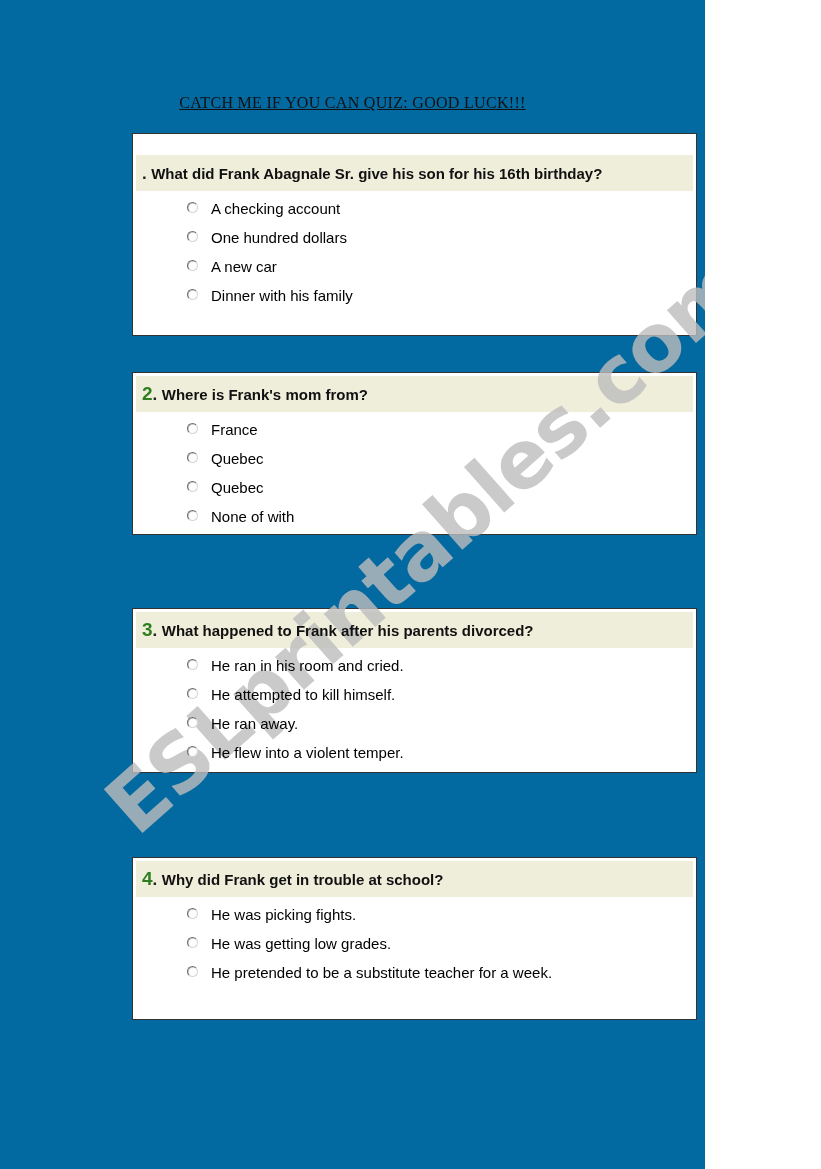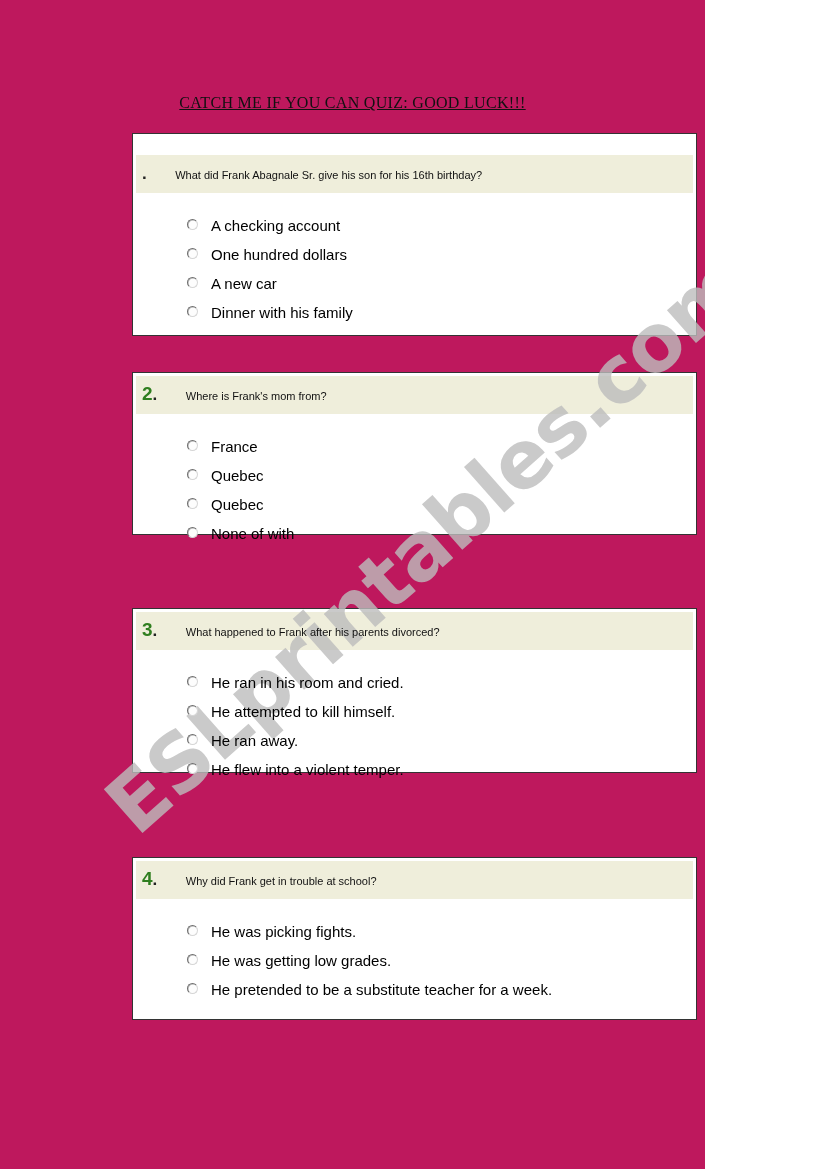--- a/index.html
+++ b/index.html
@@ -3,21 +3,21 @@
 <meta charset="utf-8">
 <style>
   * { margin: 0; padding: 0; box-sizing: border-box; }
   html, body { width: 821px; background: #ffffff; }
   body { font-family: "Liberation Sans", sans-serif; }
 
   .sheet {
     position: relative;
     width: 705px;
     height: 1169px;
-    background: #be185d;
+    background: #0369a1;
     overflow: hidden;
   }
 
   
   .page-title {
     position: absolute;
     top: 94px;
     left: 0;
     width: 100%;
     text-align: center;
@@ -78,27 +78,26 @@
     color: #2f7e1f;
   }
   .qdot {
     position: relative; z-index: 5;
     font-size: 17px;
     font-weight: bold;
     color: #222222;
   }
   .qtext {
     position: relative; z-index: 5;
-    font-size: 11px;
-    font-weight: normal;
+    font-size: 15px;
+    font-weight: bold;
     color: #111111;
-    margin-left: 24px;
-  }
-
-  .options { margin-top: 23px; padding-left: 51px; }
+  }
+
+  .options { margin-top: 8px; padding-left: 51px; }
   .option-row {
     display: flex;
     align-items: flex-start;
     height: 29px;
   }
   .radio {
     position: relative; z-index: 5;
     flex: 0 0 auto;
     width: 11px; height: 11px;
     margin-top: 3px;

